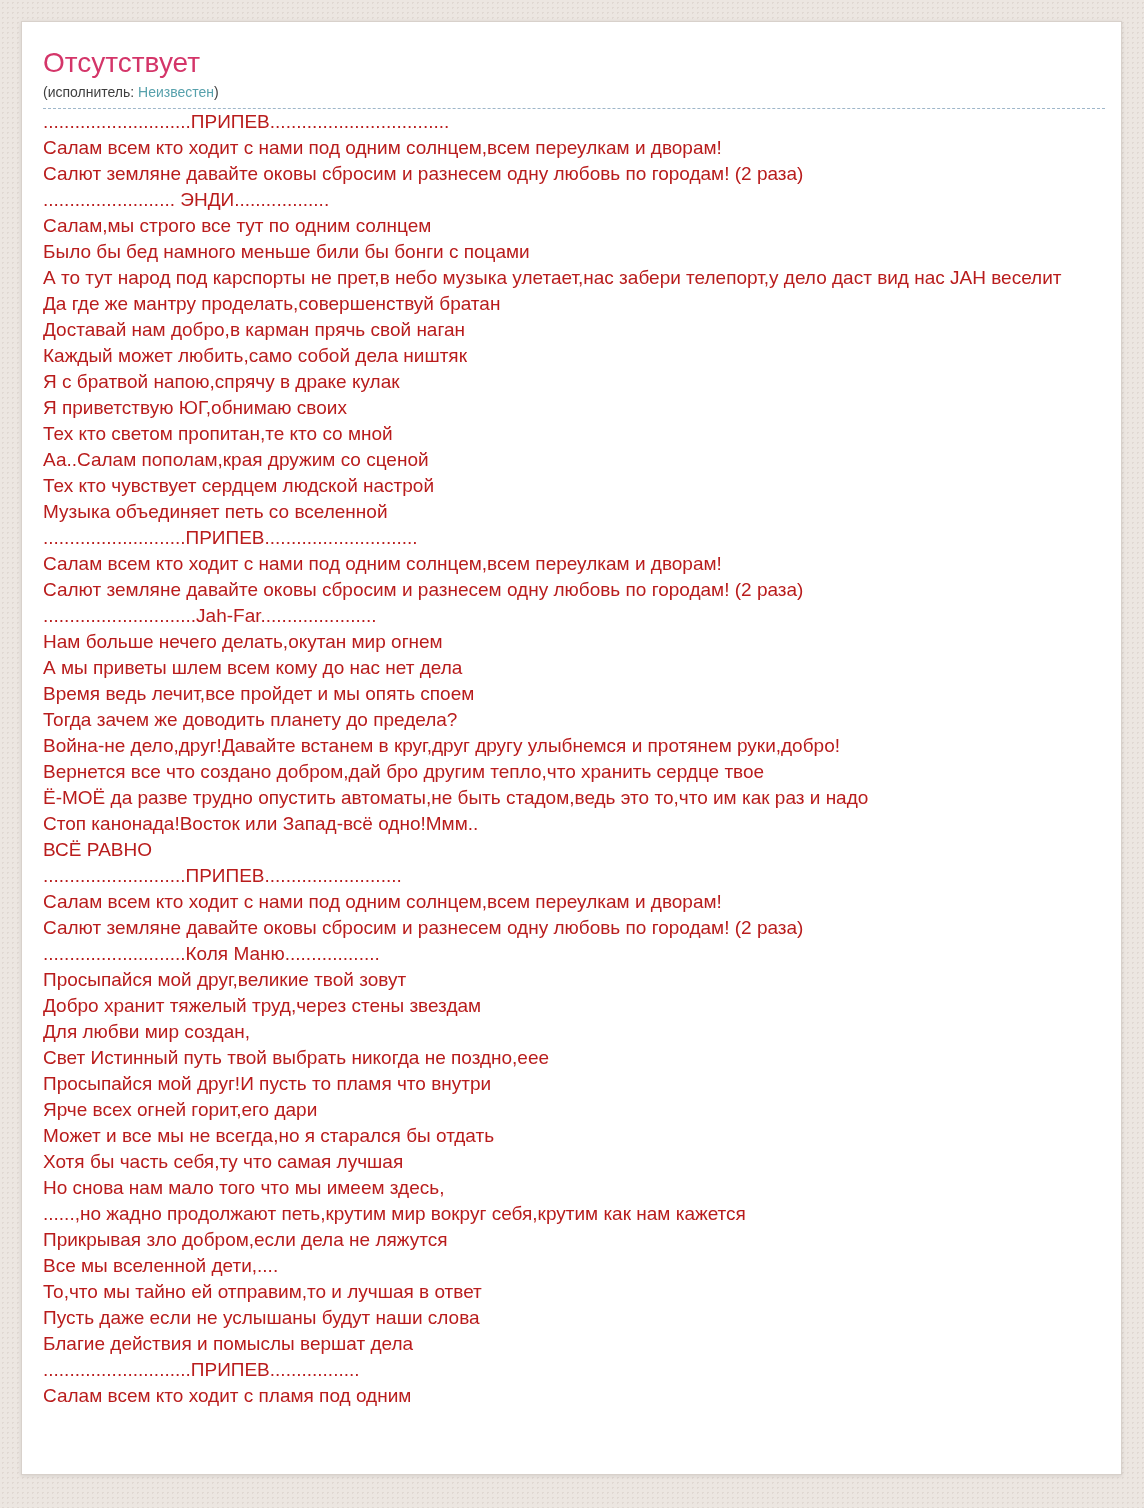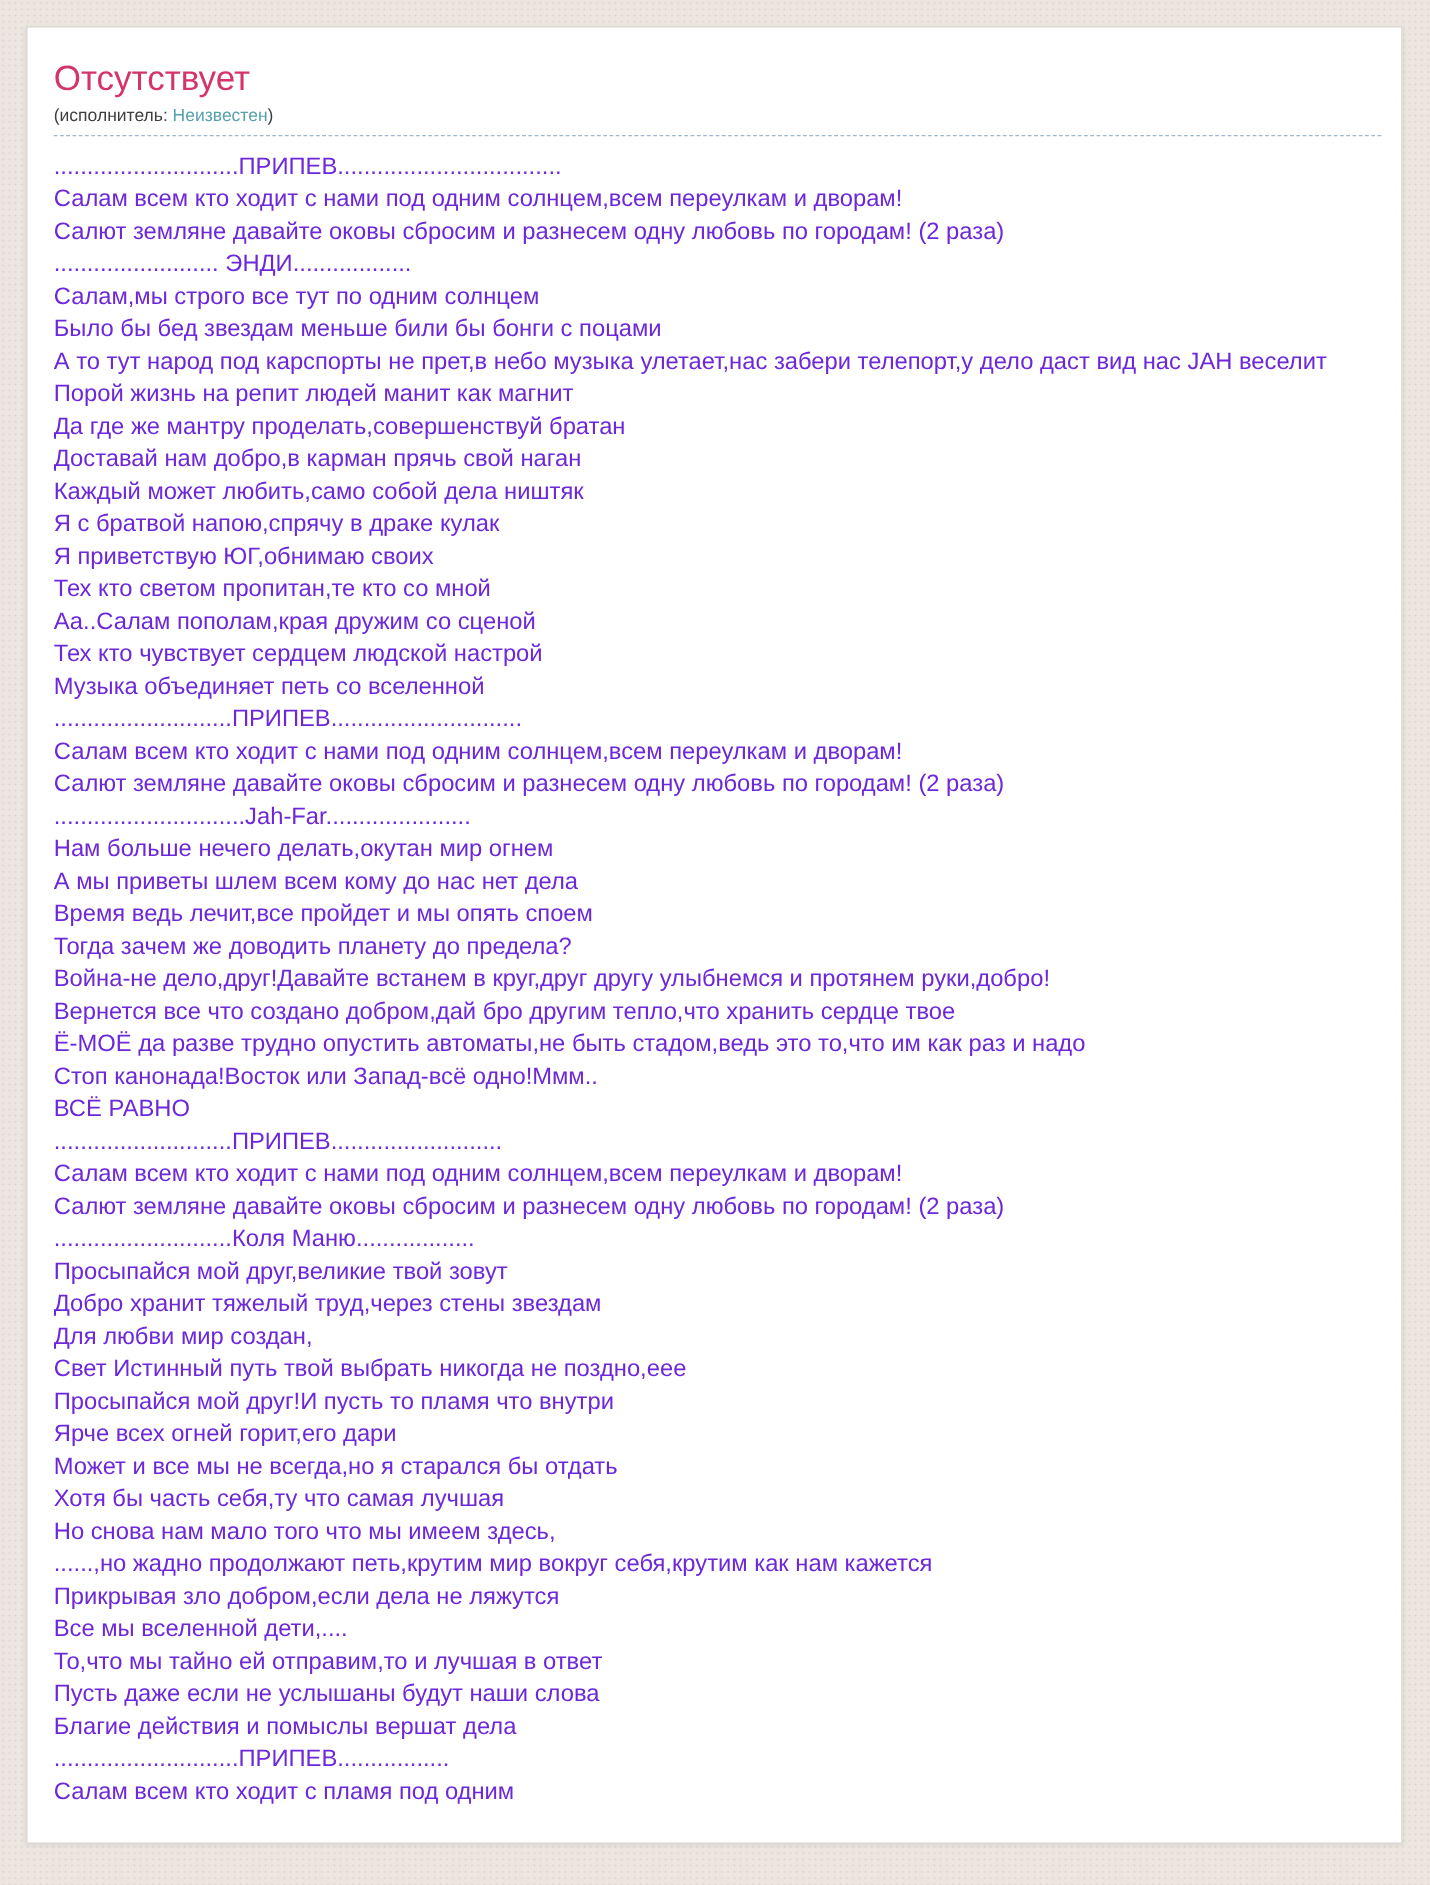--- a/index.html
+++ b/index.html
@@ -40,23 +40,22 @@
     color: #57a1ac;
     text-decoration: none;
     cursor: pointer;
   }
   .divider {
     border-bottom: 1px dashed #9fb7ca;
     margin: 5px 0 0 0;
     height: 1px;
   }
   .lyrics {
-    margin-top: 12px;
     font-size: 19px;
-    color: #6d28d9;
+    color: #b91c1c;
     overflow: hidden;
   }
   .lyrics .line {
     white-space: nowrap;
     line-height: 26px;
     height: 26px;
   }
 </style>
 </head>
 <body>
@@ -65,23 +64,22 @@
   <div class="panel">
     <h1 class="title">Отсутствует</h1>
     <div class="artist-line"><span>(исполнитель: </span><a class="artist-link" href="#">Неизвестен</a><span>)</span></div>
     <div class="divider"></div>
     <div class="lyrics" id="lyrics">
         <div class="line">............................ПРИПЕВ..................................</div>
         <div class="line">Салам всем кто ходит с нами под одним солнцем,всем переулкам и дворам!</div>
         <div class="line">Салют земляне давайте оковы сбросим и разнесем одну любовь по городам! (2 раза)</div>
         <div class="line">......................... ЭНДИ..................</div>
         <div class="line">Салам,мы строго все тут по одним солнцем</div>
-        <div class="line">Было бы бед звездам меньше били бы бонги с поцами</div>
+        <div class="line">Было бы бед намного меньше били бы бонги с поцами</div>
         <div class="line">А то тут народ под карспорты не прет,в небо музыка улетает,нас забери телепорт,у дело даст вид нас JAH веселит</div>
-        <div class="line">Порой жизнь на репит людей манит как магнит</div>
         <div class="line">Да где же мантру проделать,совершенствуй братан</div>
         <div class="line">Доставай нам добро,в карман прячь свой наган</div>
         <div class="line">Каждый может любить,само собой дела ништяк</div>
         <div class="line">Я с братвой напою,спрячу в драке кулак</div>
         <div class="line">Я приветствую ЮГ,обнимаю своих</div>
         <div class="line">Тех кто светом пропитан,те кто со мной</div>
         <div class="line">Аа..Салам пополам,края дружим со сценой</div>
         <div class="line">Тех кто чувствует сердцем людской настрой</div>
         <div class="line">Музыка объединяет петь со вселенной</div>
         <div class="line">...........................ПРИПЕВ.............................</div>

